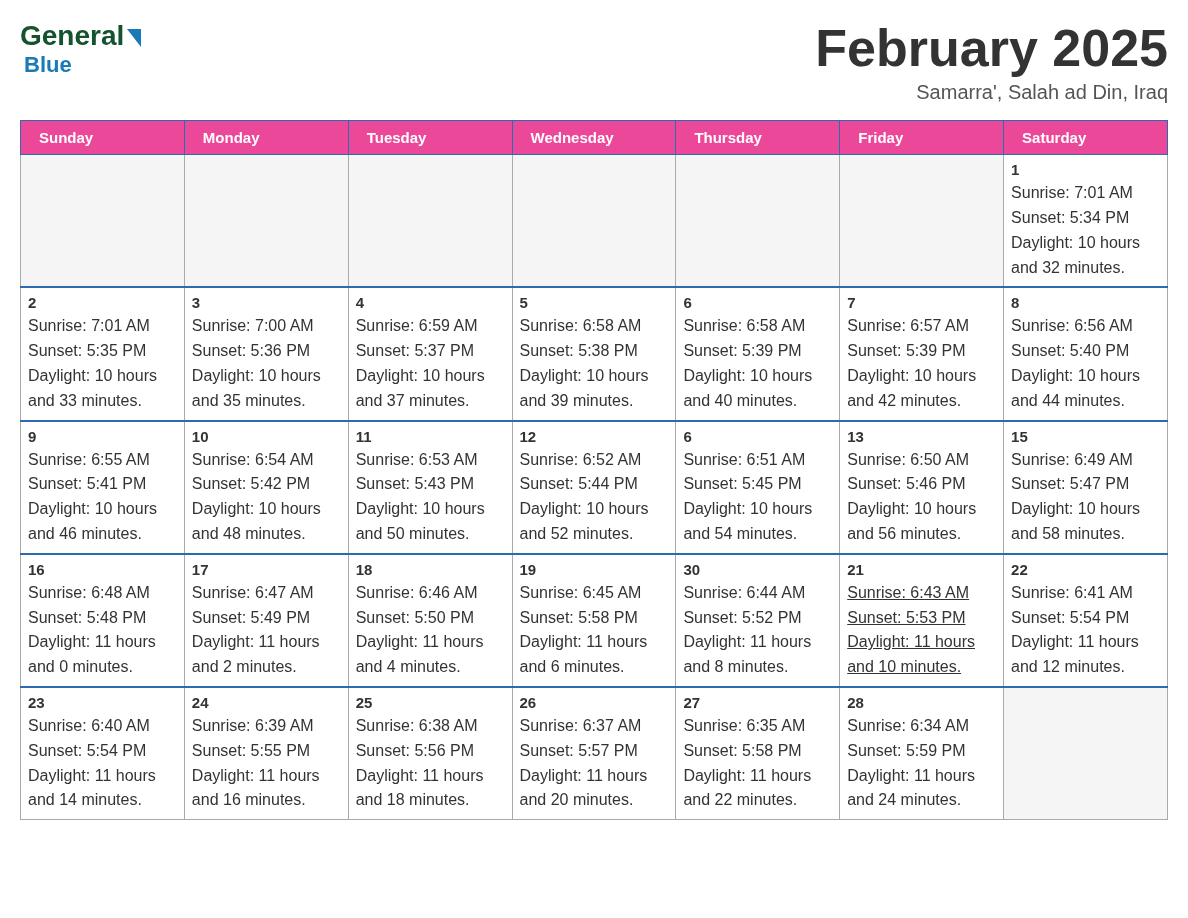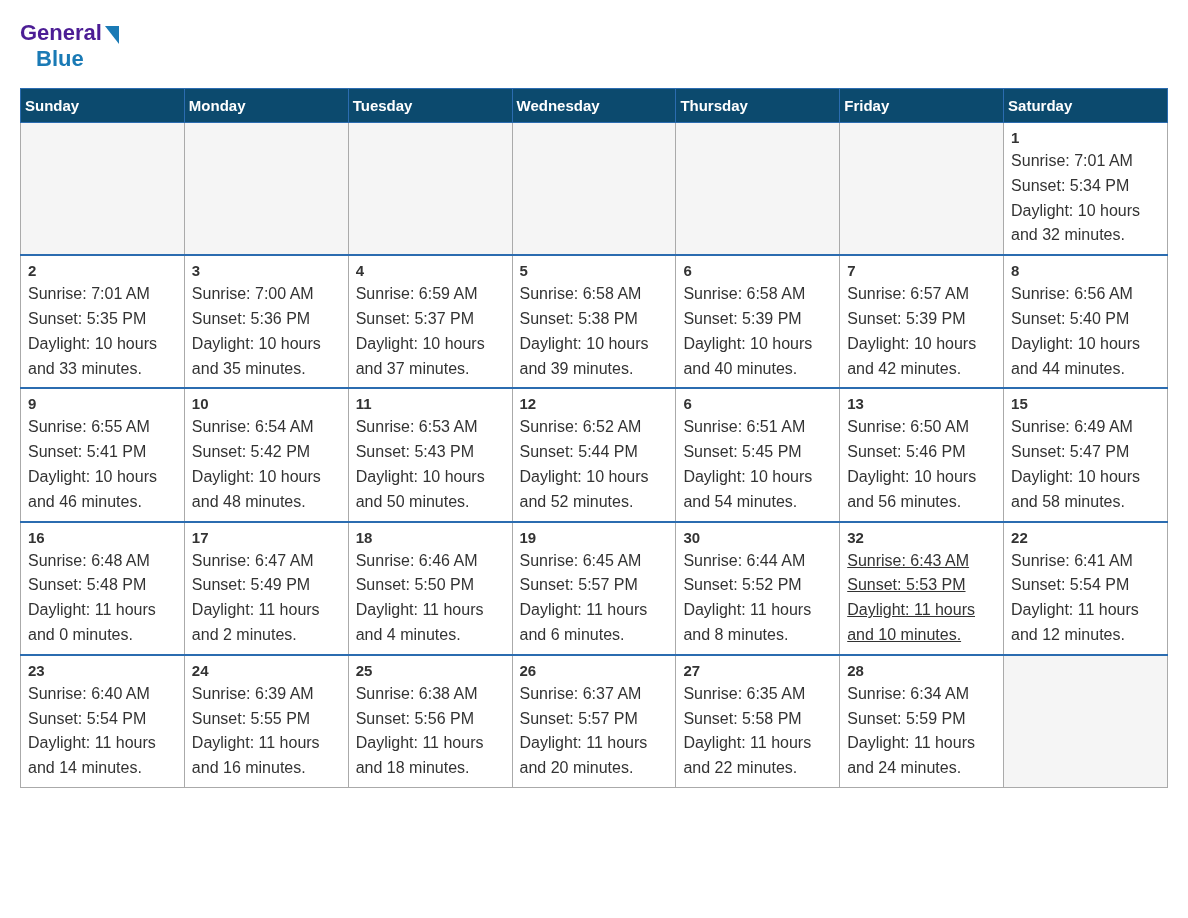--- a/index.html
+++ b/index.html
@@ -18,63 +18,63 @@
     .logo {
       display: flex;
       flex-direction: column;
       align-items: flex-start;
     }
     .logo-top {
       display: flex;
       align-items: center;
     }
     .logo-general {
-      font-size: 22px;
-      font-weight: bold;
-      color: #4c1d95;
+      font-size: 28px;
+      font-weight: bold;
+      color: #14532d;
     }
     .logo-arrow {
       width: 0;
       height: 0;
       border-left: 14px solid transparent;
       border-right: 0px solid transparent;
       border-top: 18px solid #1a7ab5;
       margin-left: 3px;
       margin-top: 4px;
     }
     .logo-blue {
       font-size: 22px;
       font-weight: bold;
       color: #1a7ab5;
-      margin-left: 14px;
+      margin-left: 2px;
     }
     .title-block {
       text-align: right;
     }
     .month-title {
       font-size: 52px;
       font-weight: bold;
       color: #333;
       line-height: 1.1;
     }
     .location {
       font-size: 20px;
       color: #555;
       margin-top: 4px;
     }
     .calendar {
       width: 100%;
       border-collapse: collapse;
     }
     .calendar th {
-      background: #0c4a6e;
+      background: #ec4899;
       color: #fff;
       font-size: 15px;
       font-weight: bold;
-      padding: 8px 4px;
+      padding: 8px 18px;
       text-align: left;
       border: 1px solid #2b6cb0;
     }
     .calendar td {
       vertical-align: top;
       border: 1px solid #aaa;
       padding: 6px 7px;
       font-size: 12.5px;
       width: 14.28%;
       min-height: 90px;
@@ -109,20 +109,22 @@
   <div class="logo">
     <div class="logo-top">
       <span class="logo-general">General</span>
       <div class="logo-arrow"></div>
     </div>
     <div style="display:flex;align-items:center;margin-left:2px;">
       <span class="logo-blue">Blue</span>
     </div>
   </div>
   <div class="title-block">
+    <div class="month-title">February 2025</div>
+    <div class="location">Samarra', Salah ad Din, Iraq</div>
   </div>
 </div>
 
 <table class="calendar">
   <thead>
     <tr>
 
     <th>Sunday</th>
         <th>Monday</th>
         <th>Tuesday</th>
@@ -268,33 +270,33 @@
         <td>
           <span class="day-num">18</span>
           <div class="day-info" style="white-space: pre-line;">Sunrise: 6:46 AM
 Sunset: 5:50 PM
 Daylight: 11 hours
 and 4 minutes.</div>
         </td>
         <td>
           <span class="day-num">19</span>
           <div class="day-info" style="white-space: pre-line;">Sunrise: 6:45 AM
-Sunset: 5:57 PM
+Sunset: 5:58 PM
 Daylight: 11 hours
 and 6 minutes.</div>
         </td>
         <td>
           <span class="day-num">30</span>
           <div class="day-info" style="white-space: pre-line;">Sunrise: 6:44 AM
 Sunset: 5:52 PM
 Daylight: 11 hours
 and 8 minutes.</div>
         </td>
         <td>
-          <span class="day-num">32</span>
+          <span class="day-num">21</span>
           <div class="day-info" style="white-space: pre-line; text-decoration: underline;">Sunrise: 6:43 AM
 Sunset: 5:53 PM
 Daylight: 11 hours
 and 10 minutes.</div>
         </td>
         <td>
           <span class="day-num">22</span>
           <div class="day-info" style="white-space: pre-line;">Sunrise: 6:41 AM
 Sunset: 5:54 PM
 Daylight: 11 hours

